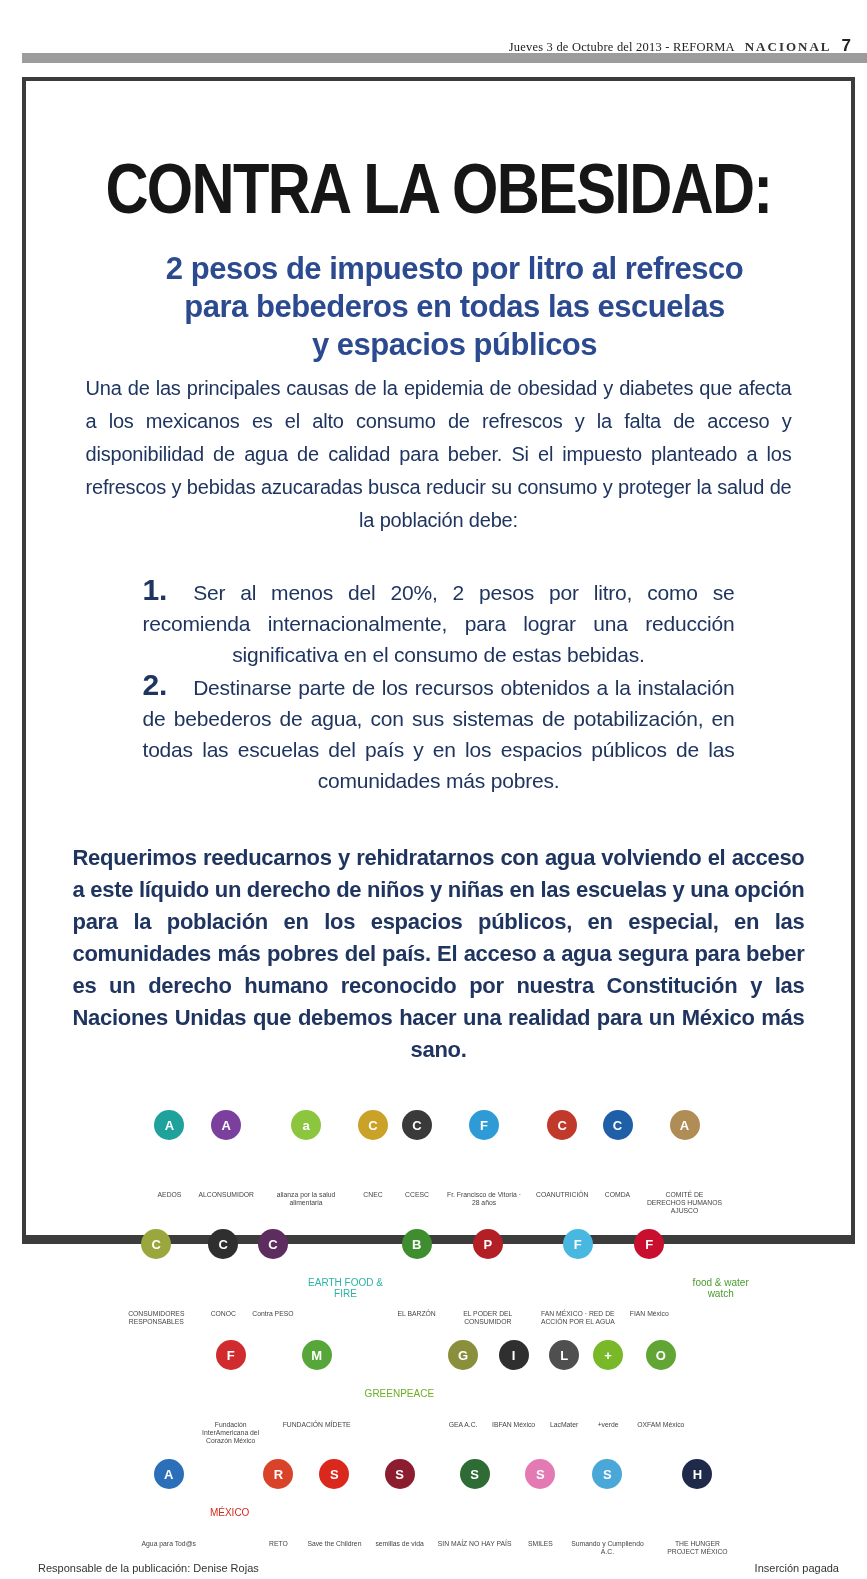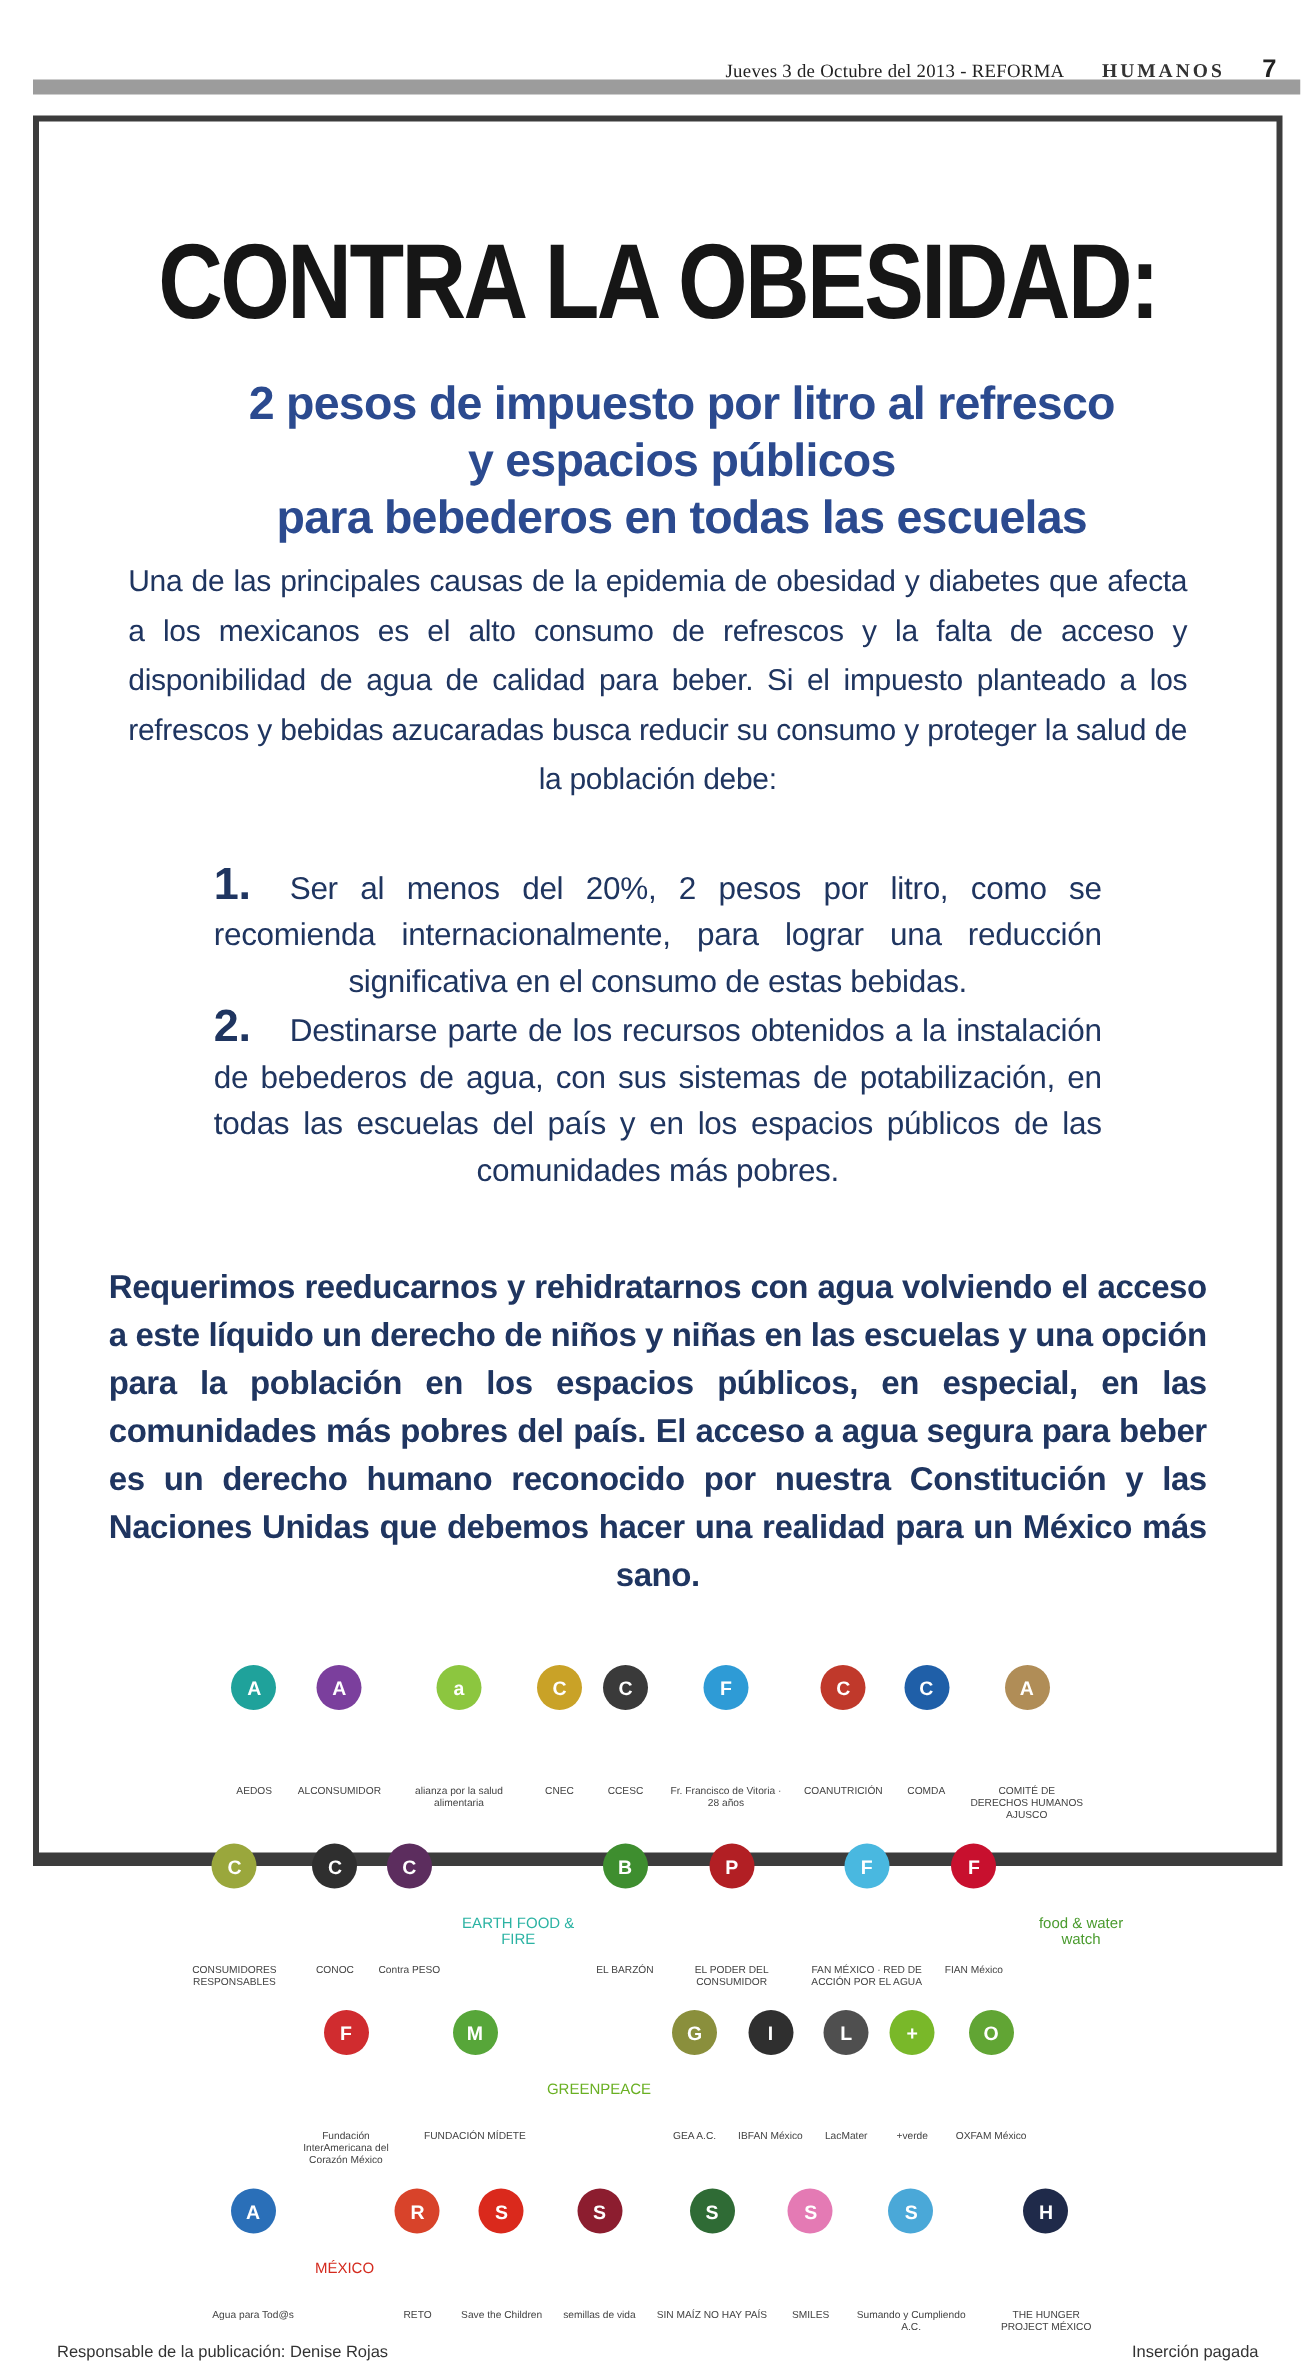--- a/index.html
+++ b/index.html
@@ -16,21 +16,21 @@
     width:867px;height:1579px;
     font-family:"Liberation Sans", sans-serif;
     color:var(--navy);
     overflow:hidden;
   }
   
   .paper-header{
     position:absolute;top:36px;right:16px;
     font-family:"Liberation Serif", serif;
     font-size:12.5px;color:#222;
-    display:flex;align-items:baseline;gap:25px;
+    display:flex;align-items:baseline;gap:10px;
     white-space:nowrap;
   }
   .paper-header .dateline{letter-spacing:.2px;}
   .paper-header .section{font-weight:bold;letter-spacing:2px;font-size:13px;color:#333;}
   .paper-header .pagenum{font-weight:bold;font-size:17px;font-family:"Liberation Sans",sans-serif;}
   .gray-bar{
     position:absolute;top:53px;left:22px;right:0;height:10px;
     background:var(--bar-gray);
   }
   
@@ -108,33 +108,33 @@
     display:flex;justify-content:space-between;align-items:flex-start;
     padding:6px 12px 8px 12px;
     font-size:11px;color:#333;
   }
 </style>
 </head>
 <body>
 
 <div class="paper-header">
   <span class="dateline">Jueves 3 de Octubre del 2013  -  REFORMA</span>
-  <span class="section">HUMANOS</span>
+  <span class="section">NACIONAL</span>
   <span class="pagenum">7</span>
 </div>
 <div class="gray-bar"></div>
 
 <div class="ad-box">
 
   <div class="ad-title">CONTRA LA OBESIDAD:</div>
 
   <div class="ad-subtitle">
     <div>2 pesos de impuesto por litro al refresco</div>
+    <div>para bebederos en todas las escuelas</div>
     <div>y espacios públicos</div>
-    <div>para bebederos en todas las escuelas</div>
   </div>
 
   <svg class="splash" viewBox="0 0 833 196" preserveAspectRatio="none">
     <defs>
       <linearGradient id="wg" x1="0" y1="0" x2="1" y2="0">
         <stop offset="0" stop-color="#6e86d2"></stop>
         <stop offset="0.22" stop-color="#2c3f9e"></stop>
         <stop offset="0.45" stop-color="#8fb6e6"></stop>
         <stop offset="0.62" stop-color="#aecdef"></stop>
         <stop offset="0.8" stop-color="#4a56b0"></stop>

